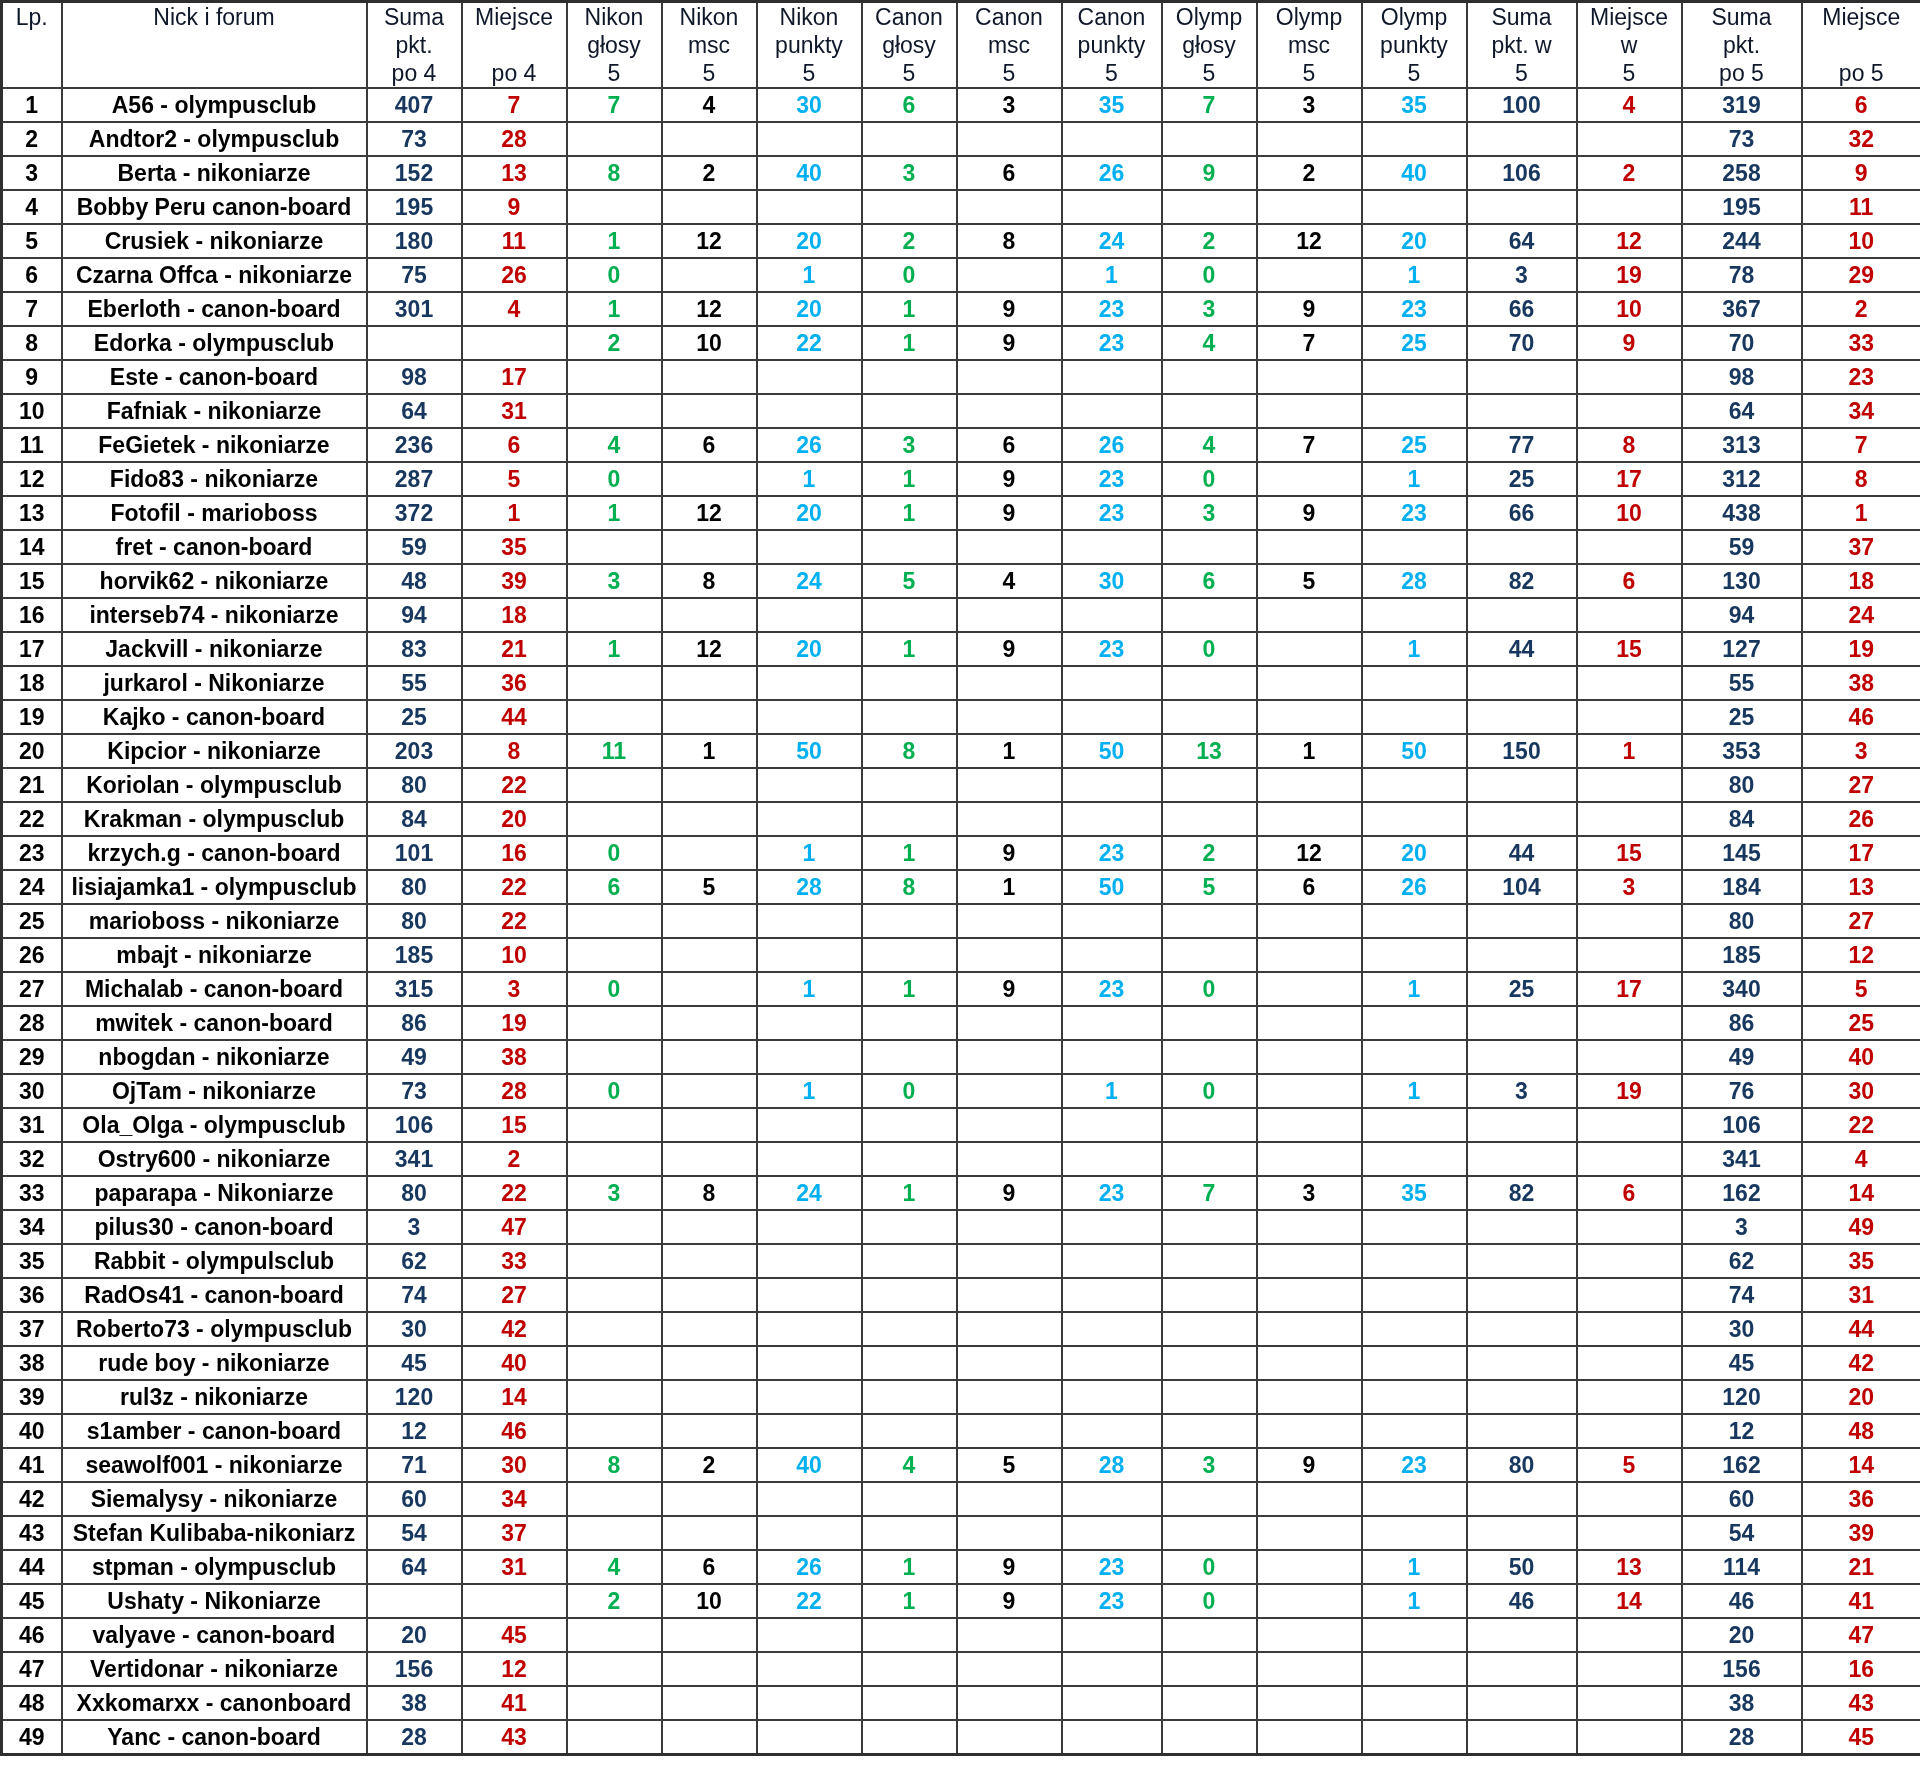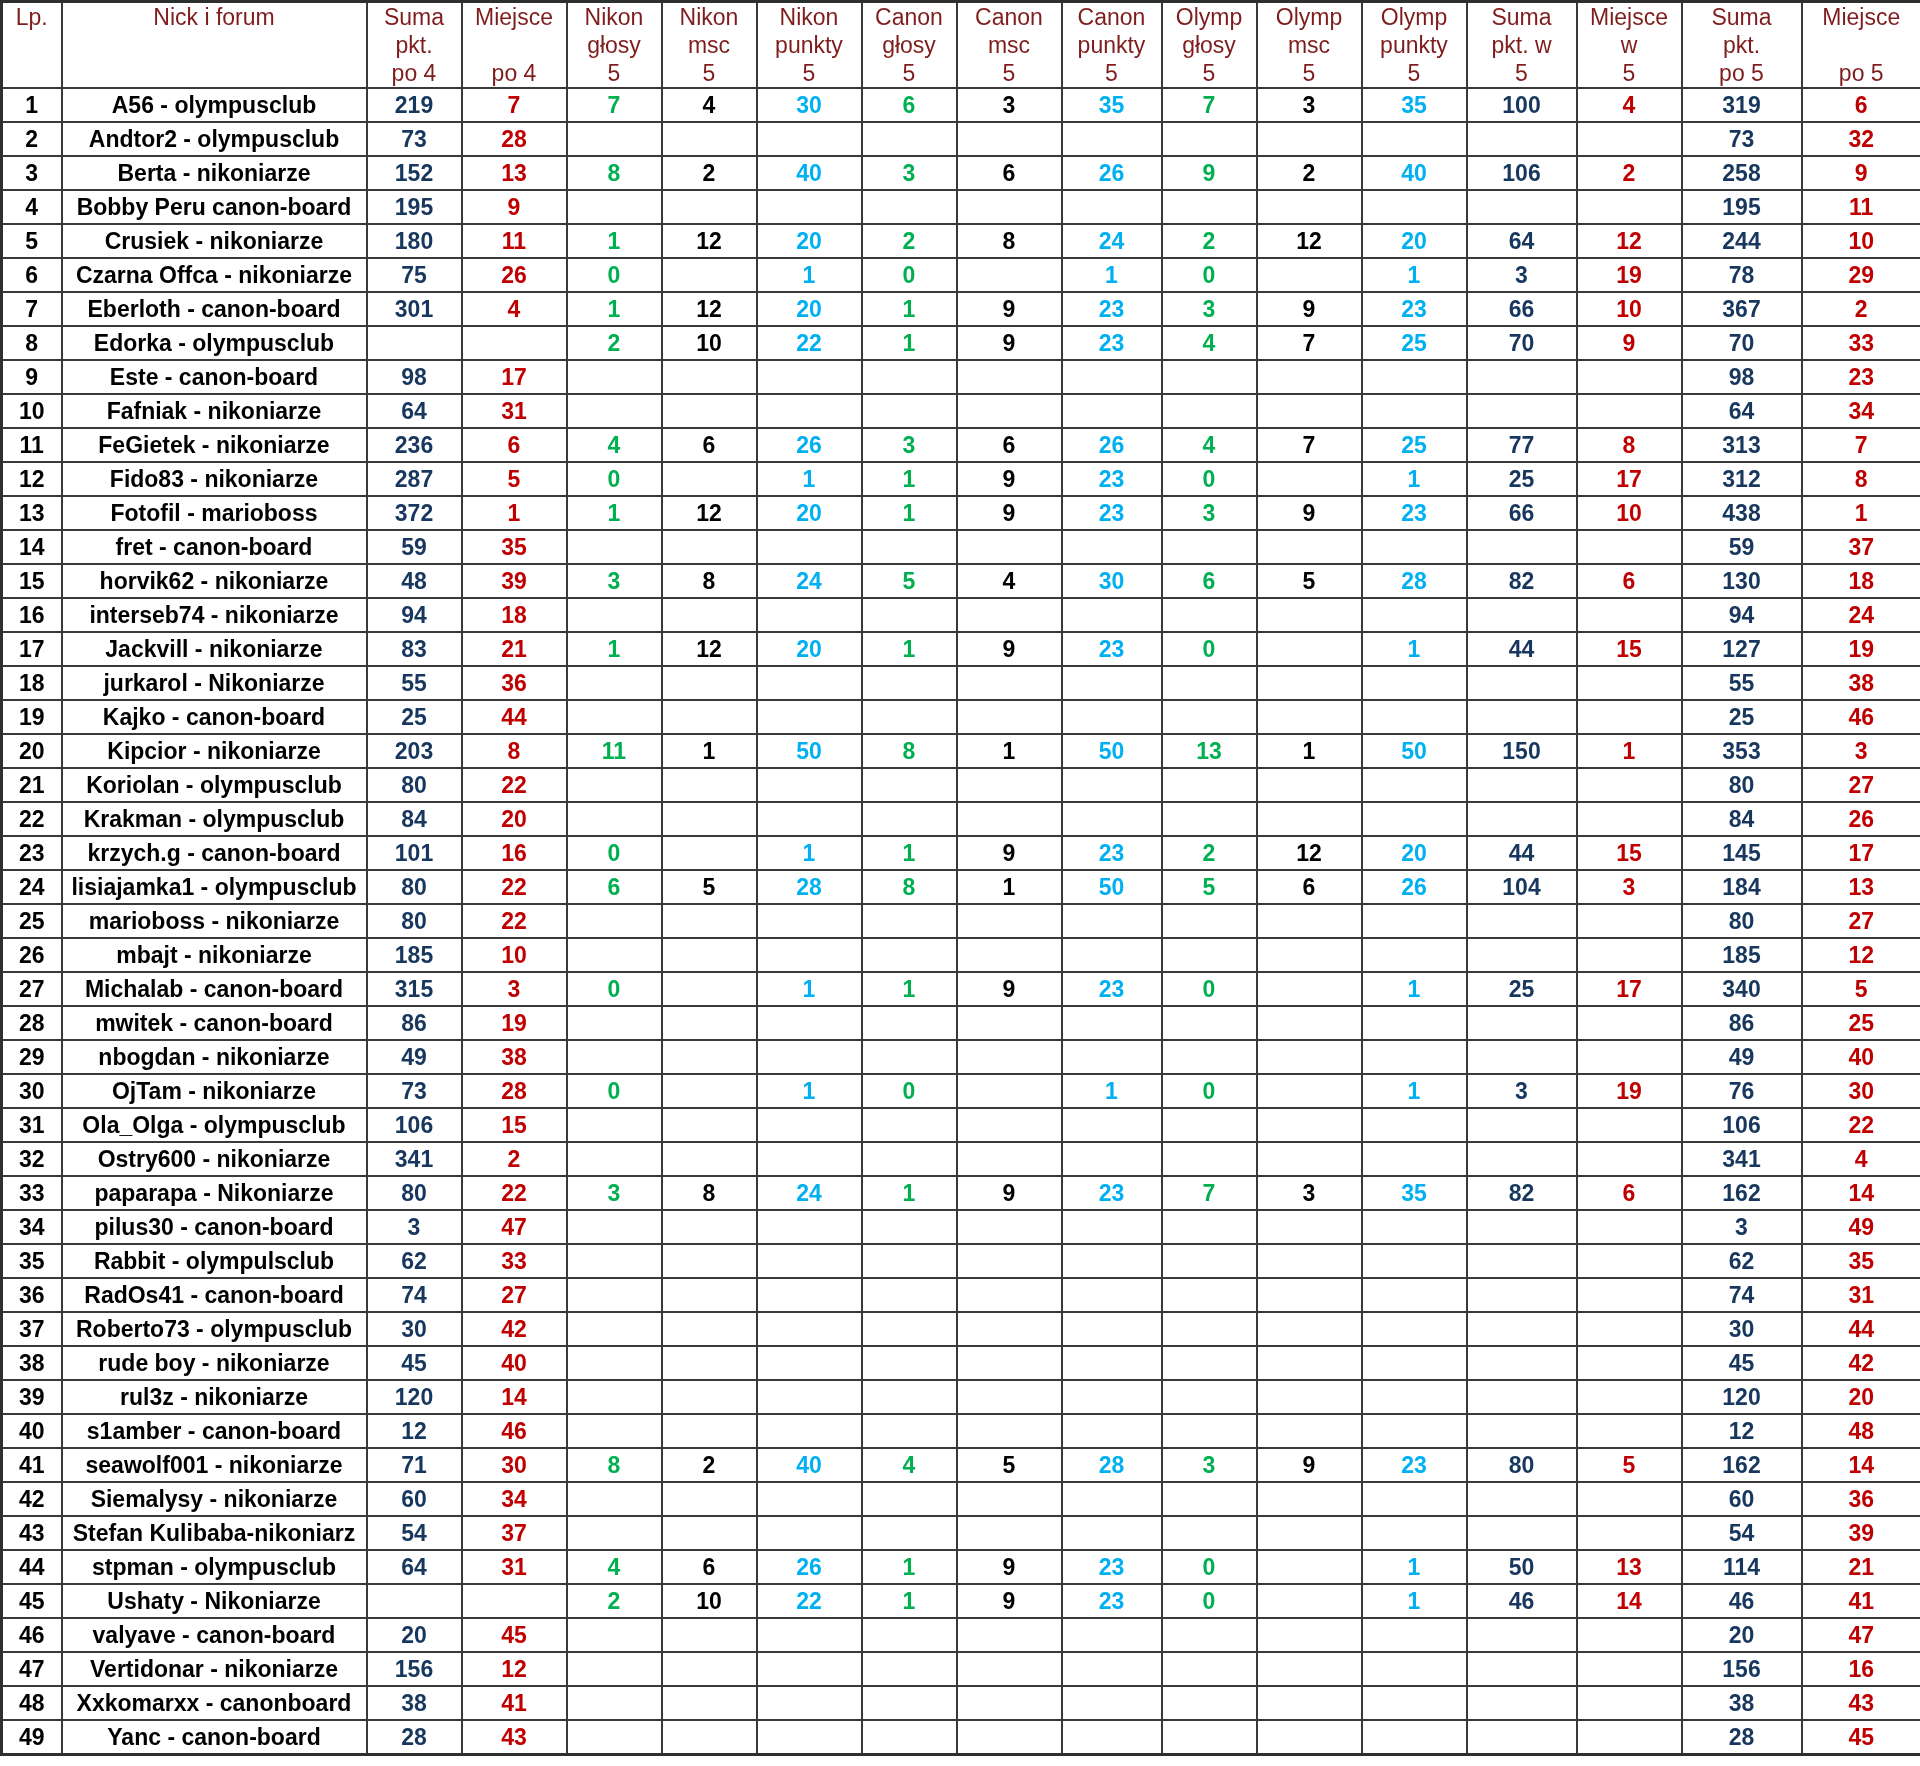--- a/index.html
+++ b/index.html
@@ -18,21 +18,21 @@
     border: 3px solid #2f2f2f;
   }
   table.results th, table.results td {
     border: 2px solid #3a3a3a;
     padding: 0;
     overflow: hidden;
     white-space: nowrap;
   }
   table.results th {
     font-weight: normal;
-    color: #7f1d1d;
+    color: #0f172a;
     vertical-align: top;
     text-align: center;
     background: #ffffff;
   }
   .hline {
     height: 28px;
     line-height: 28px;
     font-size: 23px;
   }
   table.results td {
@@ -170,21 +170,21 @@
             <div class="hline">Miejsce</div>
             <div class="hline"></div>
             <div class="hline">po 5</div>
           </th>
         </tr>
     </thead>
     <tbody id="tbody">
         <tr>
           <td class="col-lp c-black">1</td>
           <td class="col-nick c-black">A56 - olympusclub</td>
-          <td class="col-suma4 c-navy">219</td>
+          <td class="col-suma4 c-navy">407</td>
           <td class="col-m4 c-red">7</td>
           <td class="col-ng c-green">7</td>
           <td class="col-nm c-black">4</td>
           <td class="col-np c-cyan">30</td>
           <td class="col-cg c-green">6</td>
           <td class="col-cm c-black">3</td>
           <td class="col-cp c-cyan">35</td>
           <td class="col-og c-green">7</td>
           <td class="col-om c-black">3</td>
           <td class="col-op c-cyan">35</td>

